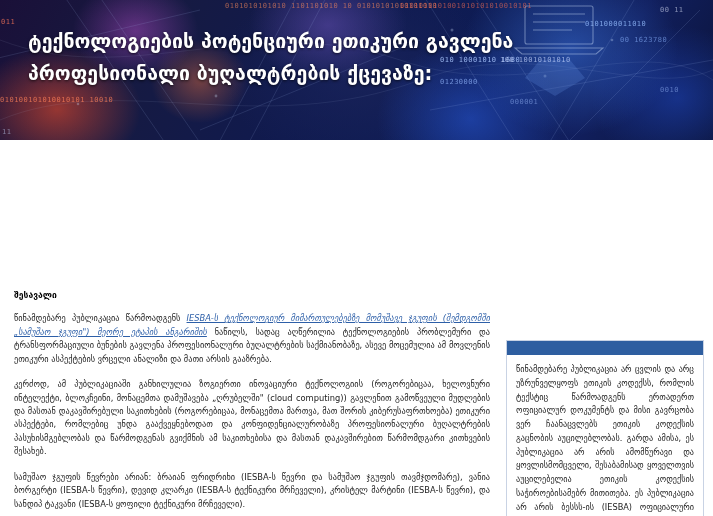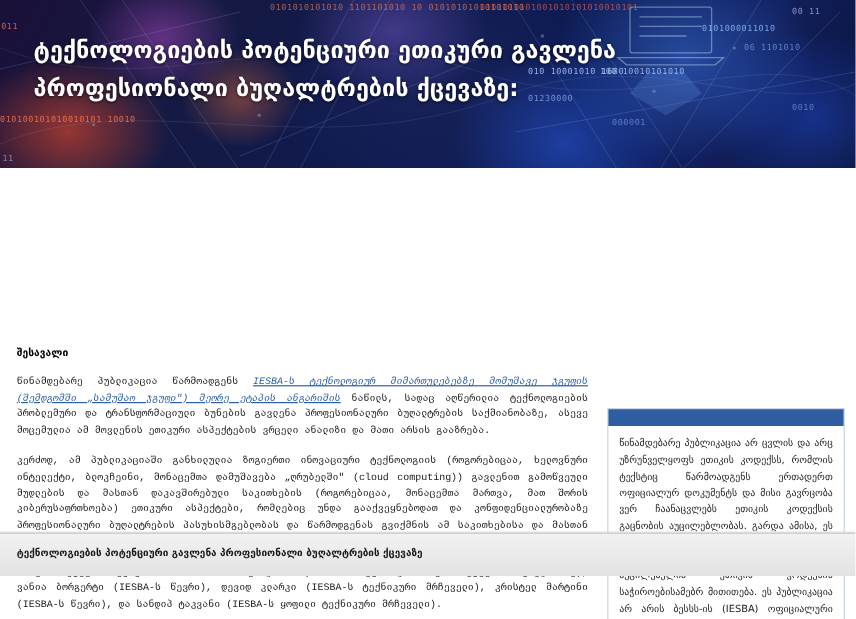--- a/index.html
+++ b/index.html
@@ -102,21 +102,20 @@
     color: #000;
     line-height: 1.2;
   }
 
   p.body-par {
     margin: 12px 0 12px 0;
     font-size: 8.3px;
     line-height: 1.62;
     text-align: justify;
     color: #1a1a1a;
-    font-family: Liberation Mono, monospace;
   }
   p.body-par:last-child { margin-bottom: 0; }
 
   a.doclink {
     color: #2d5fa8;
     text-decoration: underline;
     font-style: italic;
   }
 
   
@@ -213,21 +212,21 @@
 
   <div class="hero-digits">
     <span class="d1">011</span>
     <span class="d2">0101010101010  1101101010  10 01010101010101010</span>
     <span class="d3">0101010101001010101010010101</span>
     <span class="d4">0101000011010</span>
     <span class="d5">010 10001010 1680</span>
     <span class="d6">100 10010101010</span>
     <span class="d7">010100101010010101 10010</span>
     <span class="d8">01230000</span>
-    <span class="d9">06 1101010</span>
+    <span class="d9">00 1623780</span>
     <span class="d10">000001</span>
     <span class="d11">0010</span>
     <span class="d12">11</span>
     <span class="d13">00 11</span>
   </div>
 
   <div class="hero-title">
     <span class="ln">ტექნოლოგიების პოტენციური ეთიკური გავლენა</span>
     <span class="ln">პროფესიონალი ბუღალტრების ქცევაზე:</span>
   </div>
@@ -242,17 +241,13 @@
     <p class="body-par">კერძოდ, ამ პუბლიკაციაში განხილულია ზოგიერთი ინოვაციური ტექნოლოგიის (როგორებიცაა, ხელოვნური ინტელექტი, ბლოკჩეინი, მონაცემთა დამუშავება „ღრუბელში" (cloud computing)) გავლენით გამოწვეული მუდლების და მასთან დაკავშირებული საკითხების (როგორებიცაა, მონაცემთა მართვა, მათ შორის კიბერუსაფრთხოება) ეთიკური ასპექტები, რომლებიც უნდა გააქვეყნებოდათ და კონფიდენციალურობაზე პროფესიონალური ბუღალტრების პასუხისმგებლობას და წარმოდგენას გვიქმნის ამ საკითხებისა და მასთან დაკავშირებით წარმომდგარი კითხვების შესახებ.</p>
     <p class="body-par">სამუშაო ჯგუფის წევრები არიან: ბრაიან ფრიდრიხი (IESBA-ს წევრი და სამუშაო ჯგუფის თავმჯდომარე), ვანია ბორგერტი (IESBA-ს წევრი), დევიდ კლარკი (IESBA-ს ტექნიკური მრჩეველი), კრისტელ მარტინი (IESBA-ს წევრი), და სანდიპ ტაკვანი (IESBA-ს ყოფილი ტექნიკური მრჩეველი).</p>
 
   </div>
 
   <aside class="callout">
     <div class="callout-bar"></div>
     <div class="callout-body">წინამდებარე პუბლიკაცია არ ცვლის და არც უზრუნველყოფს ეთიკის კოდექსს, რომლის ტექსტიც წარმოადგენს ერთადერთ ოფიციალურ დოკუმენტს და მისი გავრცობა ვერ ჩაანაცვლებს ეთიკის კოდექსის გაცნობის აუცილებლობას. გარდა ამისა, ეს პუბლიკაცია არ არის ამომწურავი და ყოვლისმომცველი, შესაბამისად ყოველთვის აუცილებელია ეთიკის კოდექსის საჭიროებისამებრ მითითება. ეს პუბლიკაცია არ არის ბესსს-ის (IESBA) ოფიციალური სავალდებულო დოკუმენტი.</div>
   </aside>
 
-  <div class="footer">
-    <div class="footer-rule"></div>
-    <div class="footer-text">ტექნოლოგიების პოტენციური გავლენა პროფესიონალი ბუღალტრების ქცევაზე</div>
-  </div>
 </div>
 
 </body></html>

